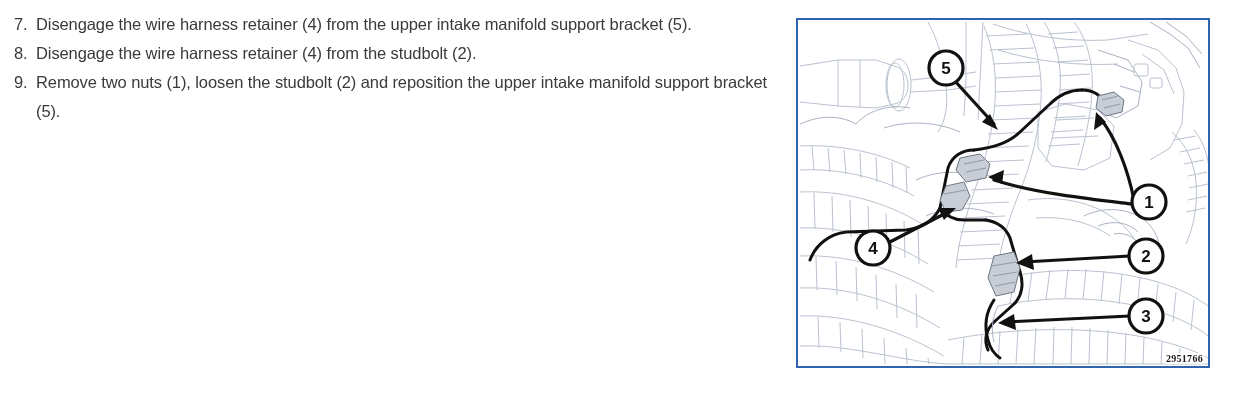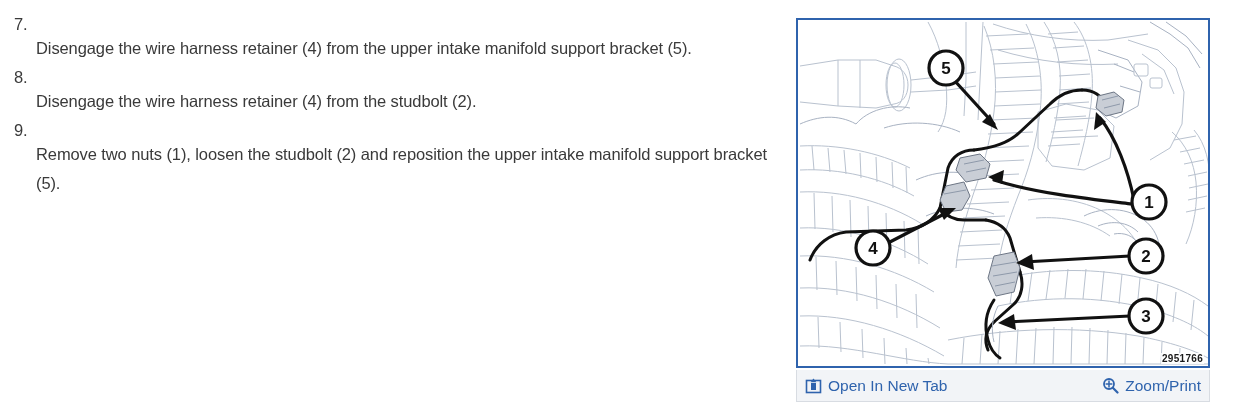--- a/index.html
+++ b/index.html
@@ -33,21 +33,20 @@
   }
   .step-num {
     flex: 0 0 auto;
     width: 22px;
     text-align: left;
     color: #3a3a3a;
   }
   .step-text {
     flex: 1 1 auto;
     color: #3a3a3a;
-    margin-top: 24px;
   }
 
   
   #figure-panel {
     position: absolute;
     left: 790px;
     top: 12px;
     width: 428px;
     height: 390px;
   }
@@ -67,21 +66,21 @@
     left: 0;
     top: 0;
     width: 100%;
     height: 100%;
     display: block;
   }
   #figure-serial {
     position: absolute;
     right: 4px;
     bottom: 2px;
-    font-family: Liberation Sans, sans-serif;
+    font-family: Liberation Serif, serif;
     font-size: 10px;
     font-weight: bold;
     color: #1a1a1a;
     letter-spacing: 0.3px;
     background: rgba(255,255,255,0.85);
     padding: 0 1px;
   }
 
   
   #figure-toolbar {
@@ -405,39 +404,13 @@
       </g>
       <g>
         <circle class="callout-circle" cx="348" cy="296" r="17"></circle>
         <text class="callout-text" x="348" y="296">3</text>
       </g>
     </svg>
 
     <div id="figure-serial">2951766</div>
   </div>
 
-  <div id="figure-toolbar">
-
-    <div class="tool-link">
-      <span class="tool-icon">
-        <svg width="17" height="17" viewBox="0 0 17 17">
-          <rect x="1.5" y="3.5" width="14" height="12" fill="none" stroke="#2f63ad" stroke-width="1.6"></rect>
-          <rect x="6" y="6" width="5" height="7" fill="#2f63ad"></rect>
-          <path d="M8.5 1.6 L11.4 5.2 L5.6 5.2 Z" fill="#2f63ad"></path>
-        </svg>
-      </span>
-      <span class="tool-label">Open In New Tab</span>
-    </div>
-
-    <div class="tool-link">
-      <span class="tool-icon">
-        <svg width="17" height="17" viewBox="0 0 17 17">
-          <circle cx="7" cy="7" r="5" fill="none" stroke="#2f63ad" stroke-width="1.8"></circle>
-          <line x1="3.6" y1="7" x2="10.4" y2="7" stroke="#2f63ad" stroke-width="1.5"></line>
-          <line x1="7" y1="3.6" x2="7" y2="10.4" stroke="#2f63ad" stroke-width="1.5"></line>
-          <line x1="10.8" y1="10.8" x2="15.5" y2="15.5" stroke="#2f63ad" stroke-width="2.2" stroke-linecap="round"></line>
-        </svg>
-      </span>
-      <span class="tool-label">Zoom/Print</span>
-    </div>
-
-  </div>
 </div>
 
 </body></html>

